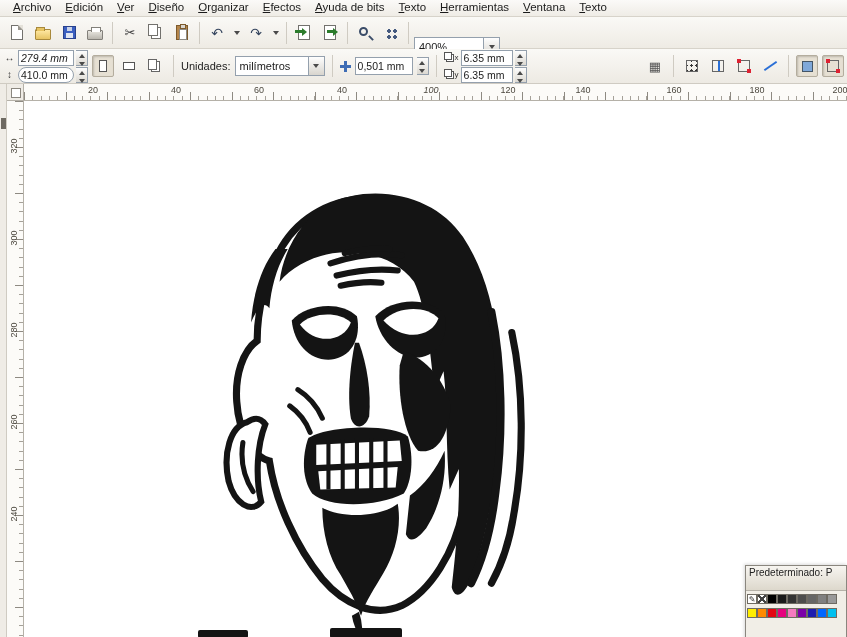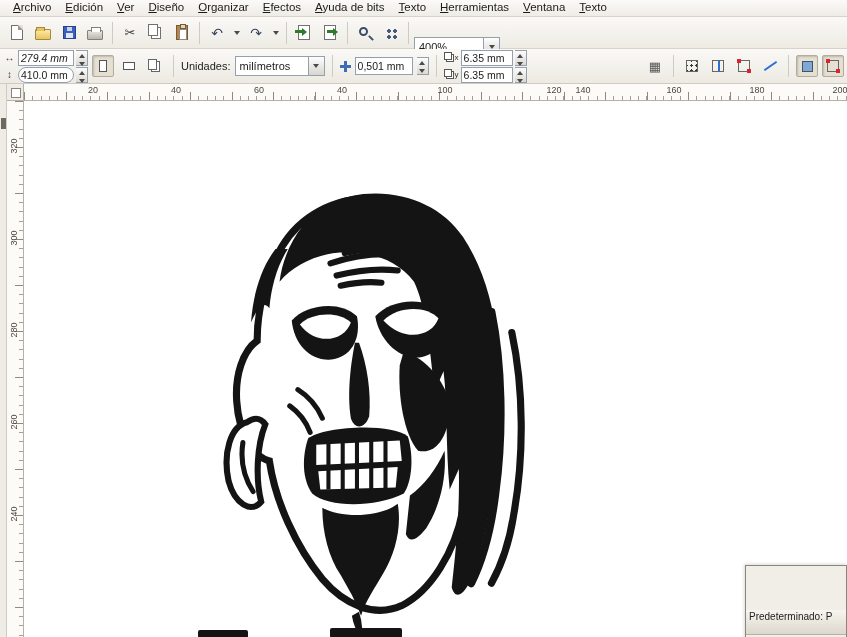--- a/index.html
+++ b/index.html
@@ -114,21 +114,21 @@
   .vlab{ position:absolute; left:-2px; width:18px; text-align:center; font-size:9px; color:#4c483f; transform:rotate(-90deg); }
   .canvas{ position:absolute; left:24px; top:101px; width:823px; height:536px; background:#fff; overflow:hidden; }
   .frag{ position:absolute; background:#141414; border-radius:2px; }
   
   .palette{
     position:absolute; left:745px; top:565px; width:102px; height:90px;
     background:#f1eee7; border:1px solid #8a867e; box-shadow:-1px -1px 3px rgba(0,0,0,.15);
   }
   .pal-title{
     height:25px; background:linear-gradient(#f7f5f0,#ddd8cc); border-bottom:1px solid #b5b1a8;
-    font-size:10px; padding:1px 0 0 3px; white-space:nowrap; overflow:hidden; color:#222;margin-top:44px;
+    font-size:10px; padding:1px 0 0 3px; white-space:nowrap; overflow:hidden; color:#222;
   }
   .pal-rows{ padding:3px 1px 0 1px; }
   .pal-row{ display:flex; height:12px; margin-bottom:2px; }
   .swatch{ width:10px; height:10px; border:1px solid #6e6a62; margin-right:0; flex:none; }
   .swatch.nofill{ background:
       linear-gradient(45deg,transparent 42%,#444 42% 58%,transparent 58%),
       linear-gradient(135deg,transparent 42%,#444 42% 58%,transparent 58%), #fff; }
   .pal-edit{ width:10px; height:10px; border:1px solid #6e6a62; background:#fff; font-size:8px; line-height:9px; text-align:center; color:#333; flex:none; }
 </style>
 </head>
@@ -312,22 +312,22 @@
   <div class="corner"></div>
   <div class="leftstrip"></div>
   <div class="grip"></div>
   <div class="hruler" id="hruler">
     <div class="t1"></div>
     <div class="t2"></div>
   <span class="hlab" style="left: 69px;">20</span>
       <span class="hlab" style="left: 152px;">40</span>
       <span class="hlab" style="left: 235px;">60</span>
       <span class="hlab" style="left: 318px;">40</span>
-      <span class="hlab" style="left: 421px;">100</span>
-      <span class="hlab" style="left: 484px; margin-left: 46px;">120</span>
+      <span class="hlab" style="left: 407px; font-style: italic;">100</span>
+      <span class="hlab" style="left: 484px;">120</span>
       <span class="hlab" style="left: 559px;">140</span>
       <span class="hlab" style="left: 650px;">160</span>
       <span class="hlab" style="left: 733px;">180</span>
       <span class="hlab" style="left: 816px;">200</span>
     </div>
   <div class="vruler" id="vruler">
     <div class="t1"></div>
     <div class="t2"></div>
   <span class="vlab" style="top: 40px;">320</span>
       <span class="vlab" style="top: 132px;">300</span>

